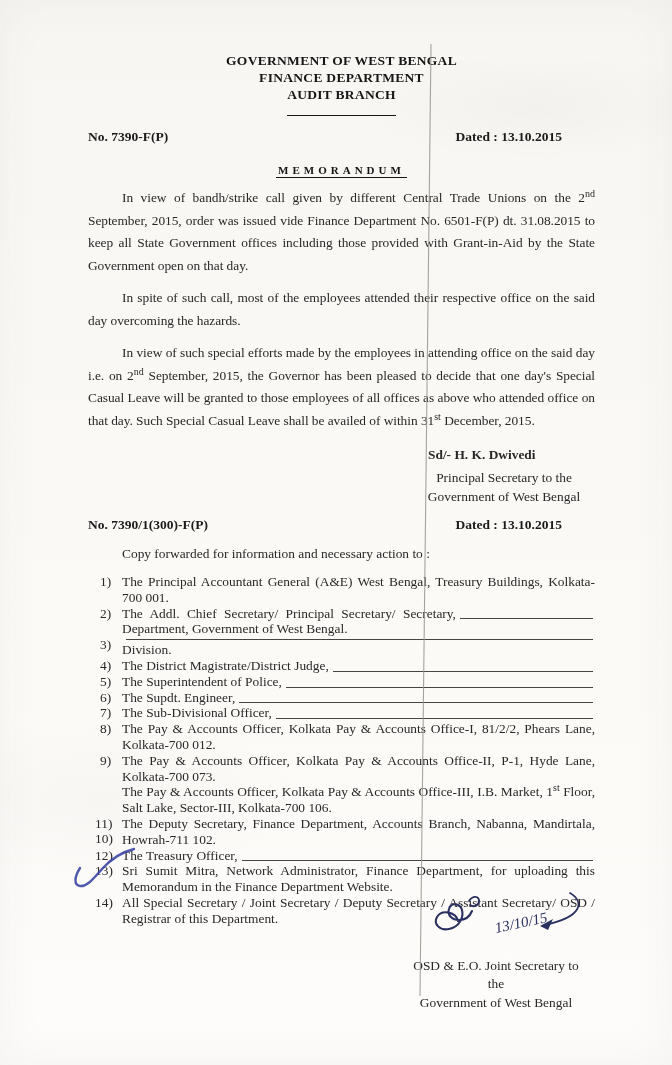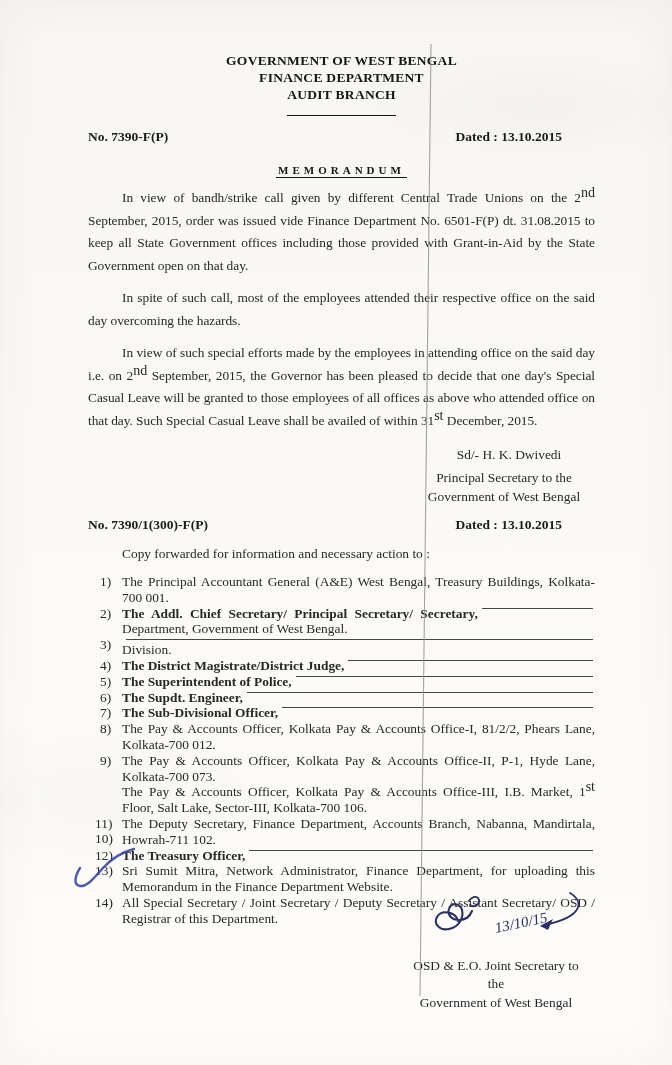--- a/index.html
+++ b/index.html
@@ -19,28 +19,28 @@
   }
   .content{position:absolute;left:88px;top:52px;width:507px;}
   .doc-header{text-align:center;font-weight:bold;font-size:13.5px;line-height:17px;color:#161616;letter-spacing:0.3px;}
   .underline{border-bottom:1.6px solid #161616;padding-bottom:12px;display:inline-block;}
   .ref-row{display:flex;justify-content:space-between;margin-top:13px;font-weight:bold;font-size:13.5px;color:#1b1b1b;}
   .ref-row .date{margin-right:33px;}
   .title-row{margin-top:15px;text-align:center;}
   .memo-title{font-weight:bold;font-size:11px;letter-spacing:4px;color:#141414;border-bottom:1.7px solid #141414;padding:0 2px 1px 2px;display:inline-block;}
   p.body-para{margin:10px 0 0 0;text-indent:34px;text-align:justify;font-size:13.4px;line-height:22.5px;letter-spacing:-0.05px;}
   p.body-para:first-of-type{margin-top:9px;}
-  sup{font-size:14px;line-height:0;vertical-align:super;letter-spacing:0;}
+  sup{font-size:10px;line-height:0;vertical-align:super;letter-spacing:0;}
   .sig1{margin-top:13px;margin-left:330px;width:172px;text-align:center;font-size:13.4px;line-height:19px;}
-  .sig1 .sd{text-align:center;padding-left:10px;margin-bottom:4px;}
+  .sig1 .sd{text-align:left;padding-left:10px;margin-bottom:4px;font-weight:bold;}
   .copy-line{margin-top:13px;text-indent:34px;font-size:13.4px;}
   .dist-list{margin:12px 0 0 12px;padding:0;list-style:none;}
   .dist-item{position:relative;padding-left:22px;font-size:13.4px;line-height:15.8px;text-align:justify;}
   .dist-item .num{position:absolute;left:0;top:0;}
-  .iline{display:flex;align-items:flex-start;font-weight:bold;}
+  .iline{display:flex;align-items:flex-end;}
   .iline > span{white-space:nowrap;}
   .fill-blank{flex:1 1 auto;border-bottom:1.1px solid #454545;height:2px;margin:0 2px 2px 4px;min-width:40px;}
   .sig2{margin-top:30px;margin-left:317px;width:182px;text-align:center;font-size:13.4px;line-height:18.5px;}
   .overlay{position:absolute;left:0;top:0;width:672px;height:1065px;pointer-events:none;}
 </style>
 </head>
 <body>
 
 <div class="page">
   <div class="content">

